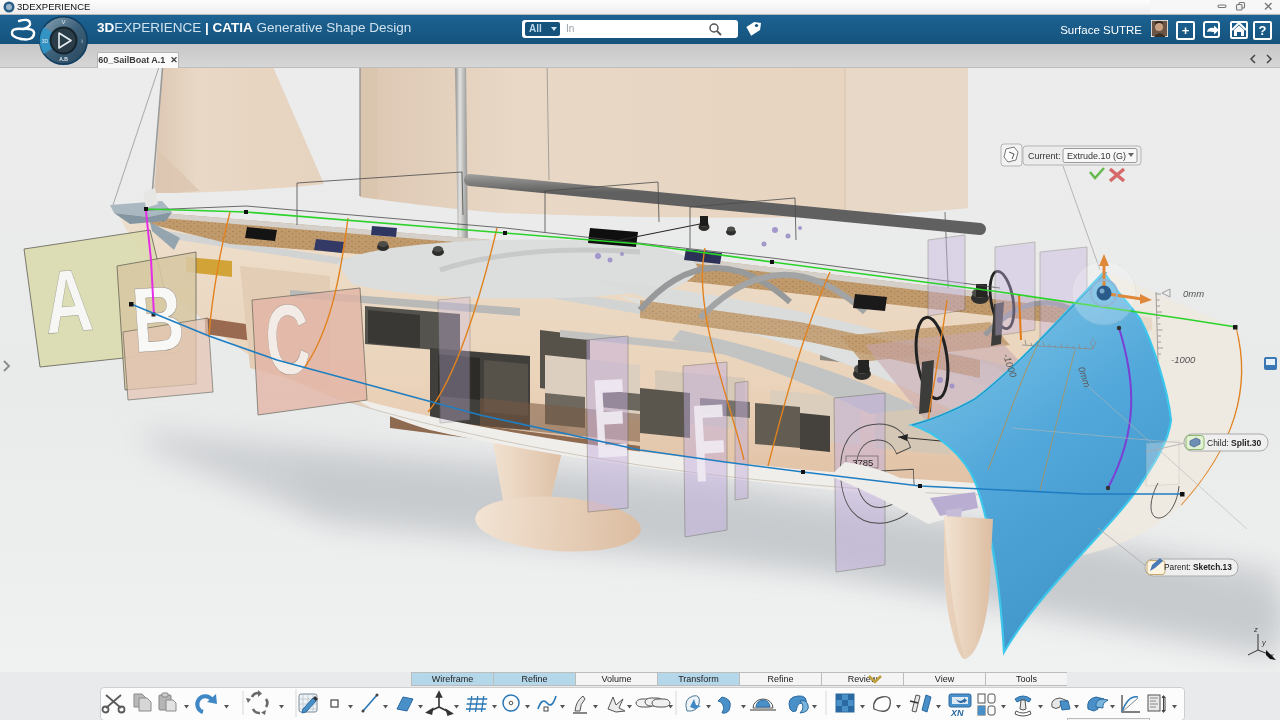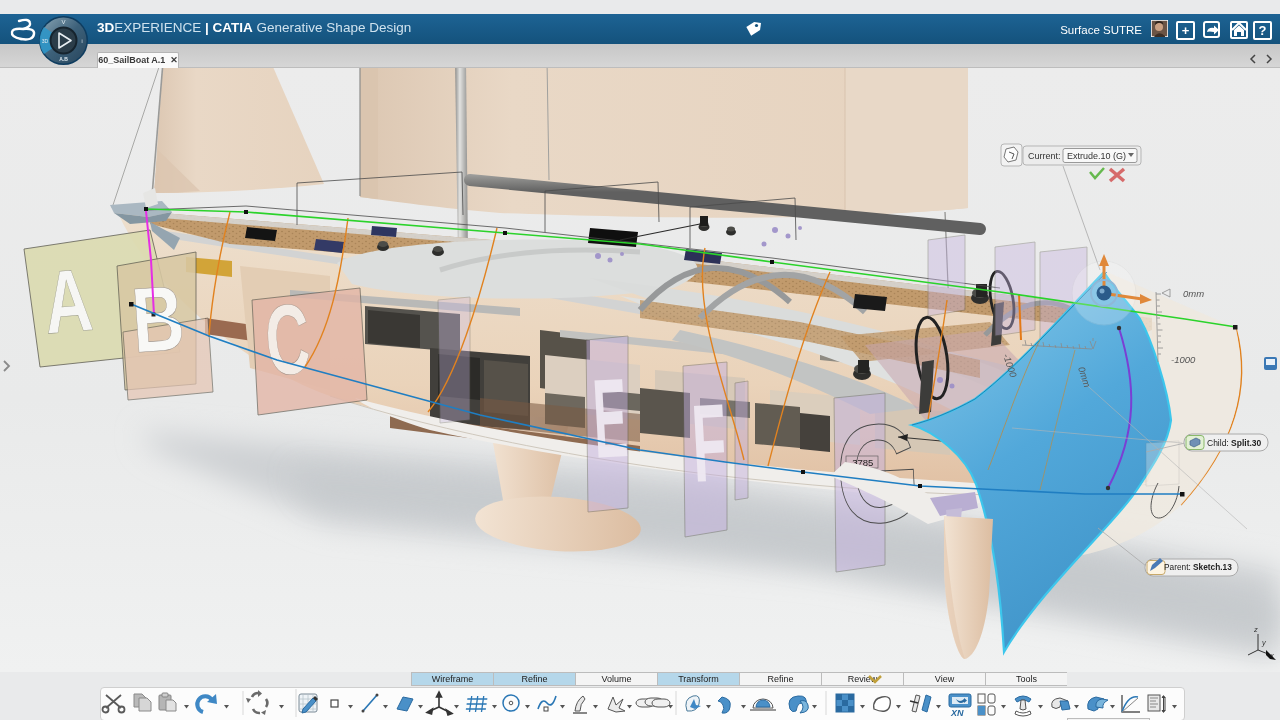--- a/index.html
+++ b/index.html
@@ -375,28 +375,50 @@
       </g>
       <g font-size="7.5" fill="#333" font-style="italic">
         <text x="1254" y="632">z</text>
           <text x="1262" y="645">y</text>
           <text x="1270" y="658">x</text>
       </g>
       <polygon points="1266,650 1276,660 1270,659 1266,655" fill="#111"></polygon>
     </g>
   </svg>
 
+  <div id="titlebar" class="abs">
+    <span class="tbtxt">3DEXPERIENCE</span>
+    <svg style="position:absolute;left:3px;top:1px" width="12" height="12">
+      <circle cx="6" cy="6" r="5.5" fill="#2a5d86"></circle>
+        <circle cx="6" cy="6" r="3" fill="#9db8cc"></circle>
+    </svg>
+    <svg id="winbtns" width="130" height="14" style="position:absolute;right:0;top:0">
+      <rect x="0" y="0" width="130" height="13" fill="#f7f7f7"></rect>
+      <rect x="68" y="5" width="8" height="2.5" rx="1.2" fill="none" stroke="#777" stroke-width="1.1"></rect>
+      <rect x="89" y="2.5" width="5.5" height="5.5" rx="1" fill="none" stroke="#777" stroke-width="1.1"></rect>
+      <rect x="86.5" y="4.5" width="5.5" height="5.5" rx="1" fill="#f0f0f0" stroke="#777" stroke-width="1.1"></rect>
+      <path d="M115 3 l6.5 6.5 M121.5 3 l-6.5 6.5" stroke="#777" stroke-width="1.4"></path>
+    </svg>
+  </div>
 
   <div id="header" class="abs">
     <div id="apptitle"><b>3D</b>EXPERIENCE <b>| CATIA</b> Generative Shape Design</div>
 
     <svg style="position:absolute;left:9px;top:3px" width="30" height="26" viewBox="0 0 30 26">
       <path d="M10,4 Q20,1 21,6 Q22,10 14,12 Q26,11 25,17 Q24,24 12,22" fill="none" stroke="#fff" stroke-width="2.4" stroke-linecap="round"></path>
       <path d="M12,22 Q2,20 3,15 Q4,11 14,12" fill="none" stroke="#fff" stroke-width="2.4" stroke-linecap="round"></path>
     </svg>
+    <div id="search">
+      <div id="searchAll">All</div>
+      <div id="searchIn">In</div>
+      <svg style="position:absolute;right:16px;top:2px" width="14" height="14" viewBox="0 0 14 14">
+        <circle cx="6" cy="6" r="4" fill="none" stroke="#555" stroke-width="1.5"></circle>
+        <path d="M9 9 L13 13" stroke="#555" stroke-width="1.8"></path>
+      </svg>
+    </div>
 
     <svg style="position:absolute;left:744px;top:7px;z-index:21" width="18" height="18" viewBox="0 0 18 18">
       <path d="M2 7 L9 1 L16 1 L16 8 L8 15 Z" fill="#fff" transform="rotate(8 9 9)"></path>
       <circle cx="12.5" cy="4.5" r="1.6" fill="#14527c"></circle>
     </svg>
     <div style="position:absolute;right:138px;top:10px;font-size:11.5px;color:#fff;z-index:21">Surface SUTRE</div>
 
     <svg style="position:absolute;left:1151px;top:6px" width="17" height="17">
       <rect x="0" y="0" width="17" height="17" fill="#6b5546" stroke="#fff" stroke-width="1.5"></rect>
       <circle cx="8" cy="7" r="4" fill="#caa183"></circle>

